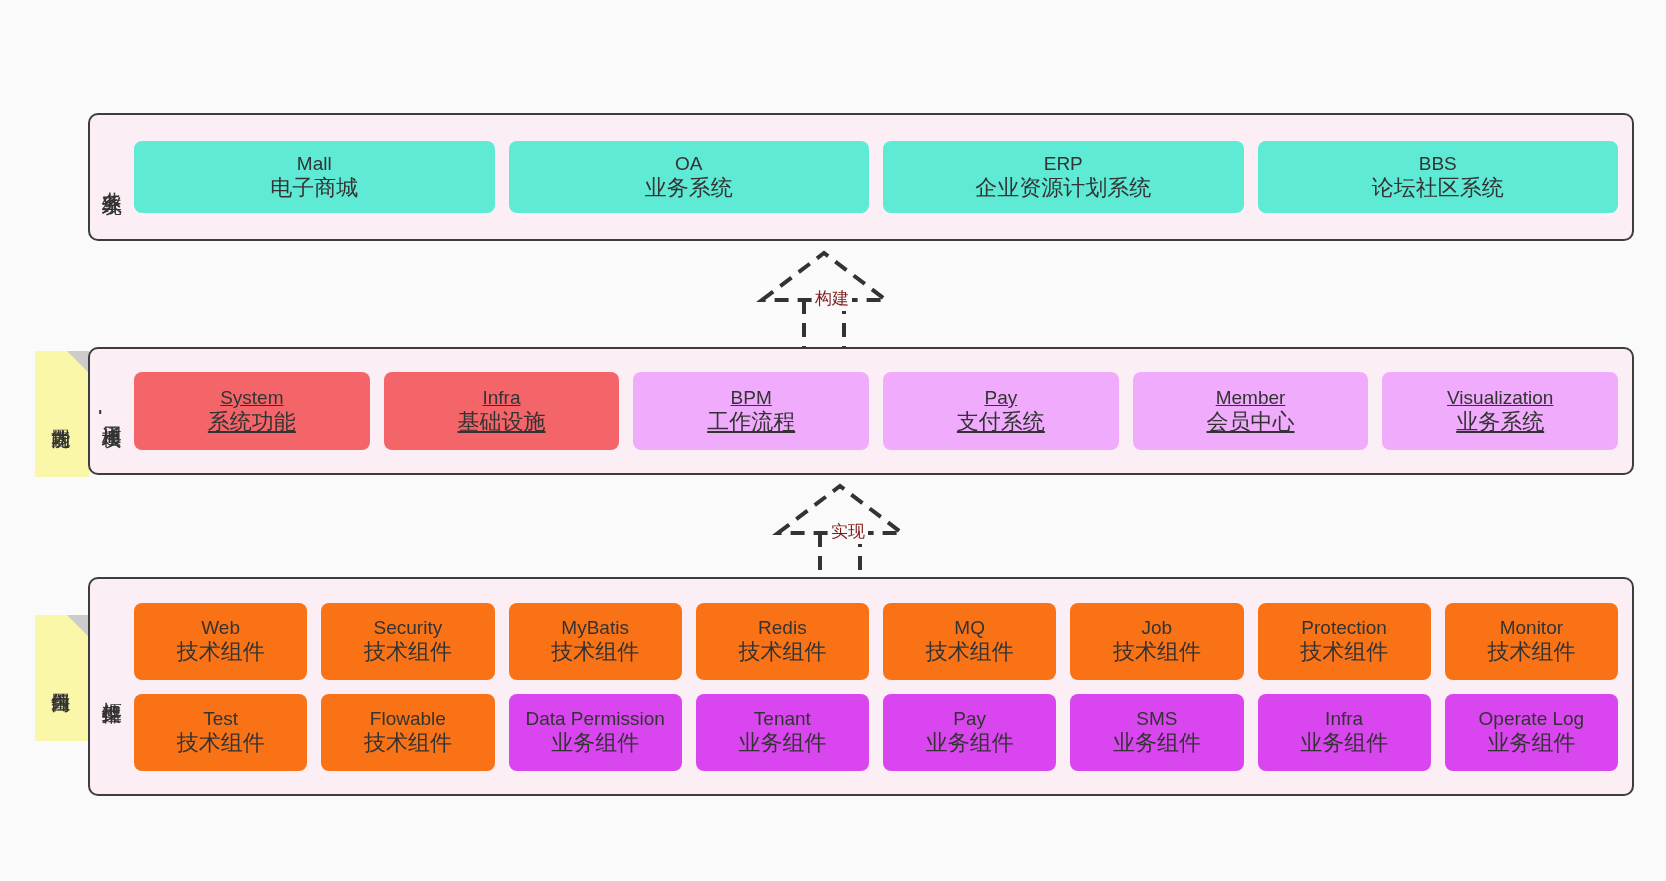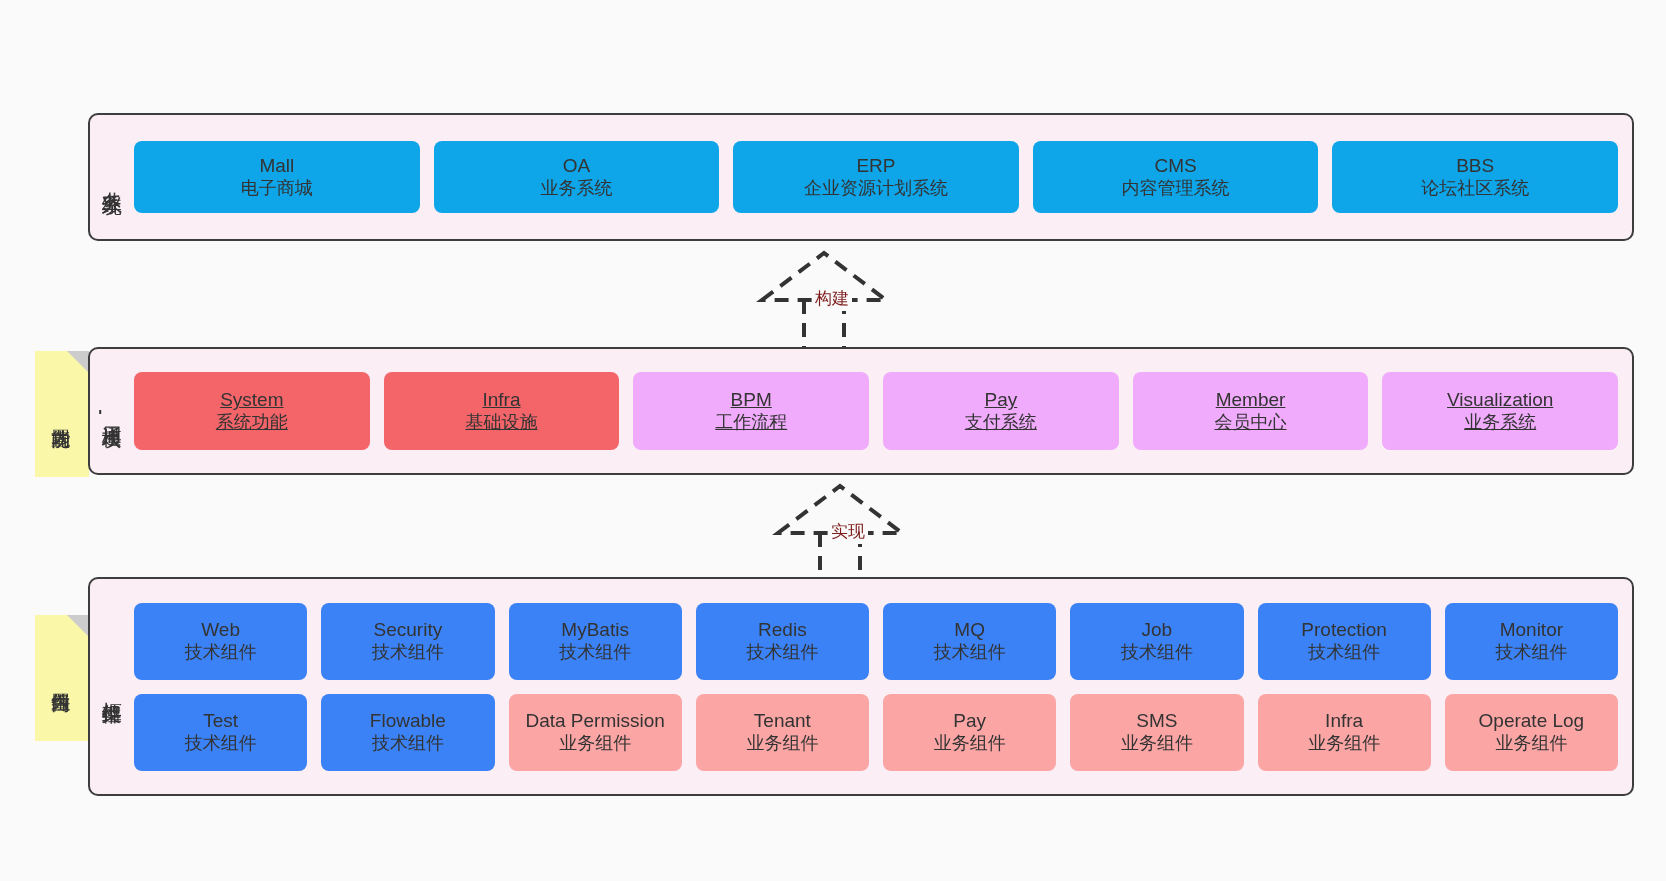--- a/index.html
+++ b/index.html
@@ -78,30 +78,30 @@
     text-align: center;
     line-height: 1.22;
     padding: 6px 4px;
     user-select: none;
   }
   .card .en {
     font-size: 19px;
     color: #333333;
   }
   .card .cn {
-    font-size: 18px;
-    color: #333333;
-  }
-
-  
-  .c-blue       { background: #0ea5e9; }
+    font-size: 22px;
+    color: #333333;
+  }
+
+  
+  .c-blue       { background: #5eead4; }
   .c-red        { background: #f4656a; }
   .c-pink       { background: #f0abfc; }
-  .c-green      { background: #3b82f6; }
-  .c-lightgreen { background: #fca5a5; }
+  .c-green      { background: #f97316; }
+  .c-lightgreen { background: #d946ef; }
 
   
   #layer-business  { left: 88px;  top: 113px; width: 1546px; height: 128px; }
   #layer-common    { left: 88px;  top: 347px; width: 1546px; height: 128px; text-decoration: underline; }
   #layer-framework { left: 88px;  top: 577px; width: 1546px; height: 219px; }
 
   #layer-business  .layer-body .card { height: 72px; }
   #layer-common    .layer-body .card { height: 78px; }
   #layer-framework .layer-body .card { height: 77px; }
 
@@ -175,24 +175,20 @@
         </div>
         <div class="card c-blue">
           <span class="en">OA</span>
           <span class="cn">业务系统</span>
         </div>
         <div class="card c-blue">
           <span class="en">ERP</span>
           <span class="cn">企业资源计划系统</span>
         </div>
         <div class="card c-blue">
-          <span class="en">CMS</span>
-          <span class="cn">内容管理系统</span>
-        </div>
-        <div class="card c-blue">
           <span class="en">BBS</span>
           <span class="cn">论坛社区系统</span>
         </div>
       </div>
     </div>
   </div>
 
   <div class="arrow-group" id="arrow-build">
     <svg width="200" height="105" viewBox="0 0 200 105">
       <path d="M 10 50 L 72 3 L 134 50 Z" fill="none" stroke="#333333" stroke-width="4" stroke-dasharray="14,9" stroke-linecap="butt" stroke-linejoin="miter"></path>

